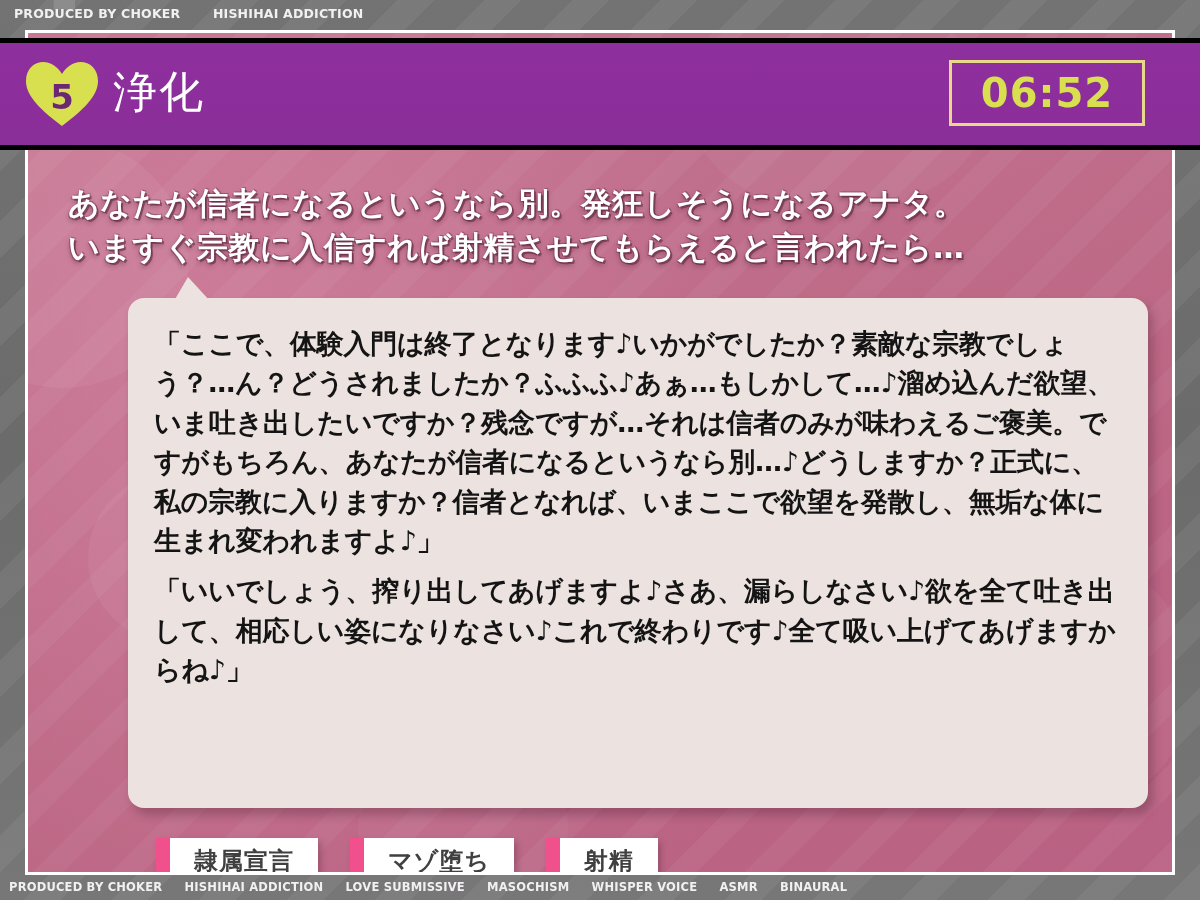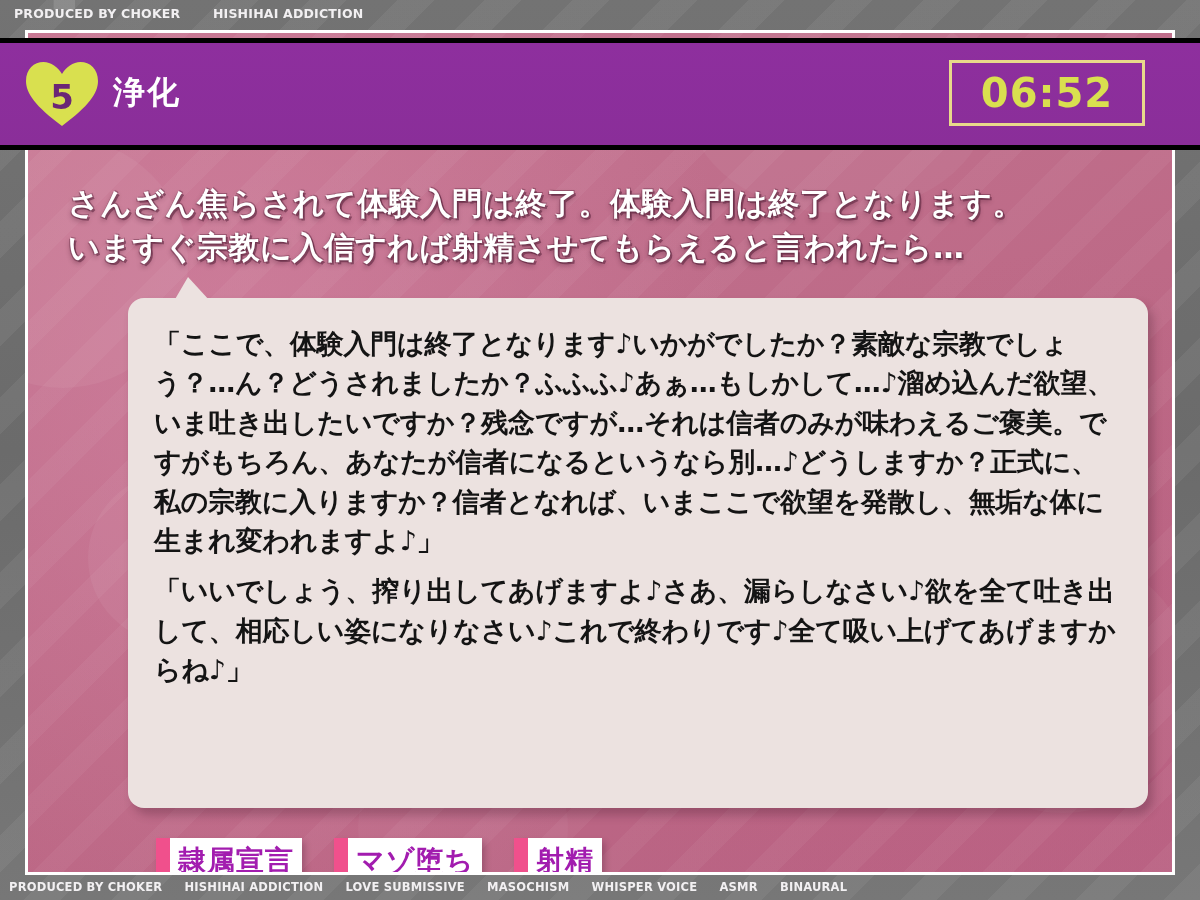--- a/index.html
+++ b/index.html
@@ -154,22 +154,22 @@
     justify-content: center;
     padding-top: 6px;
     color: #6b2676;
     font-size: 34px;
     font-weight: bold;
     line-height: 1;
   }
 
   #header-title {
     color: #ffffff;
-    font-size: 32px;
-    font-weight: bold;
+    font-size: 44px;
+    font-weight: normal;
     letter-spacing: 2px;
     line-height: 1;
     padding-bottom: 4px;
   }
 
   #timer-box {
     position: absolute;
     right: 55px;
     top: 17px;
     width: 196px;
@@ -257,23 +257,23 @@
   }
   .tag-accent {
     width: 14px;
     background: #f0508c;
     flex: none;
   }
   .tag-label {
     display: flex;
     align-items: center;
     justify-content: center;
-    padding: 0 8px;
-    color: #a21caf;
-    font-size: 28px;
+    padding: 0 24px;
+    color: #404040;
+    font-size: 24px;
     font-weight: bold;
     letter-spacing: 1px;
     line-height: 1;
     white-space: nowrap;
   }
 </style>
 </head>
 <body>
 
 <div id="backdrop"></div>
@@ -287,21 +287,21 @@
   <div id="slide-body">
 
     <div class="blob b1"></div>
     <div class="blob b2"></div>
     <div class="blob b3"></div>
     <div class="blob b4"></div>
     <div class="blob b5"></div>
     <div id="pink-streaks"></div>
 
     <div id="description">
-      <span class="desc-line">さんざん焦らされて体験入門は終了。体験入門は終了となります。</span>
+      <span class="desc-line">あなたが信者になるというなら別。発狂しそうになるアナタ。</span>
       <span class="desc-line">いますぐ宗教に入信すれば射精させてもらえると言われたら…</span>
     </div>
 
     <div id="dialogue-box">
       <div id="dialogue-tail"></div>
       <p class="dialogue-para">「ここで、体験入門は終了となります♪いかがでしたか？素敵な宗教でしょう？…ん？どうされましたか？ふふふ♪あぁ…もしかして…♪溜め込んだ欲望、いま吐き出したいですか？残念ですが…それは信者のみが味わえるご褒美。ですがもちろん、あなたが信者になるというなら別…♪どうしますか？正式に、私の宗教に入りますか？信者となれば、いまここで欲望を発散し、無垢な体に生まれ変われますよ♪」</p>
       <p class="dialogue-para">「いいでしょう、搾り出してあげますよ♪さあ、漏らしなさい♪欲を全て吐き出して、相応しい姿になりなさい♪これで終わりです♪全て吸い上げてあげますからね♪」</p>
     </div>
 
     <div id="tag-row">

